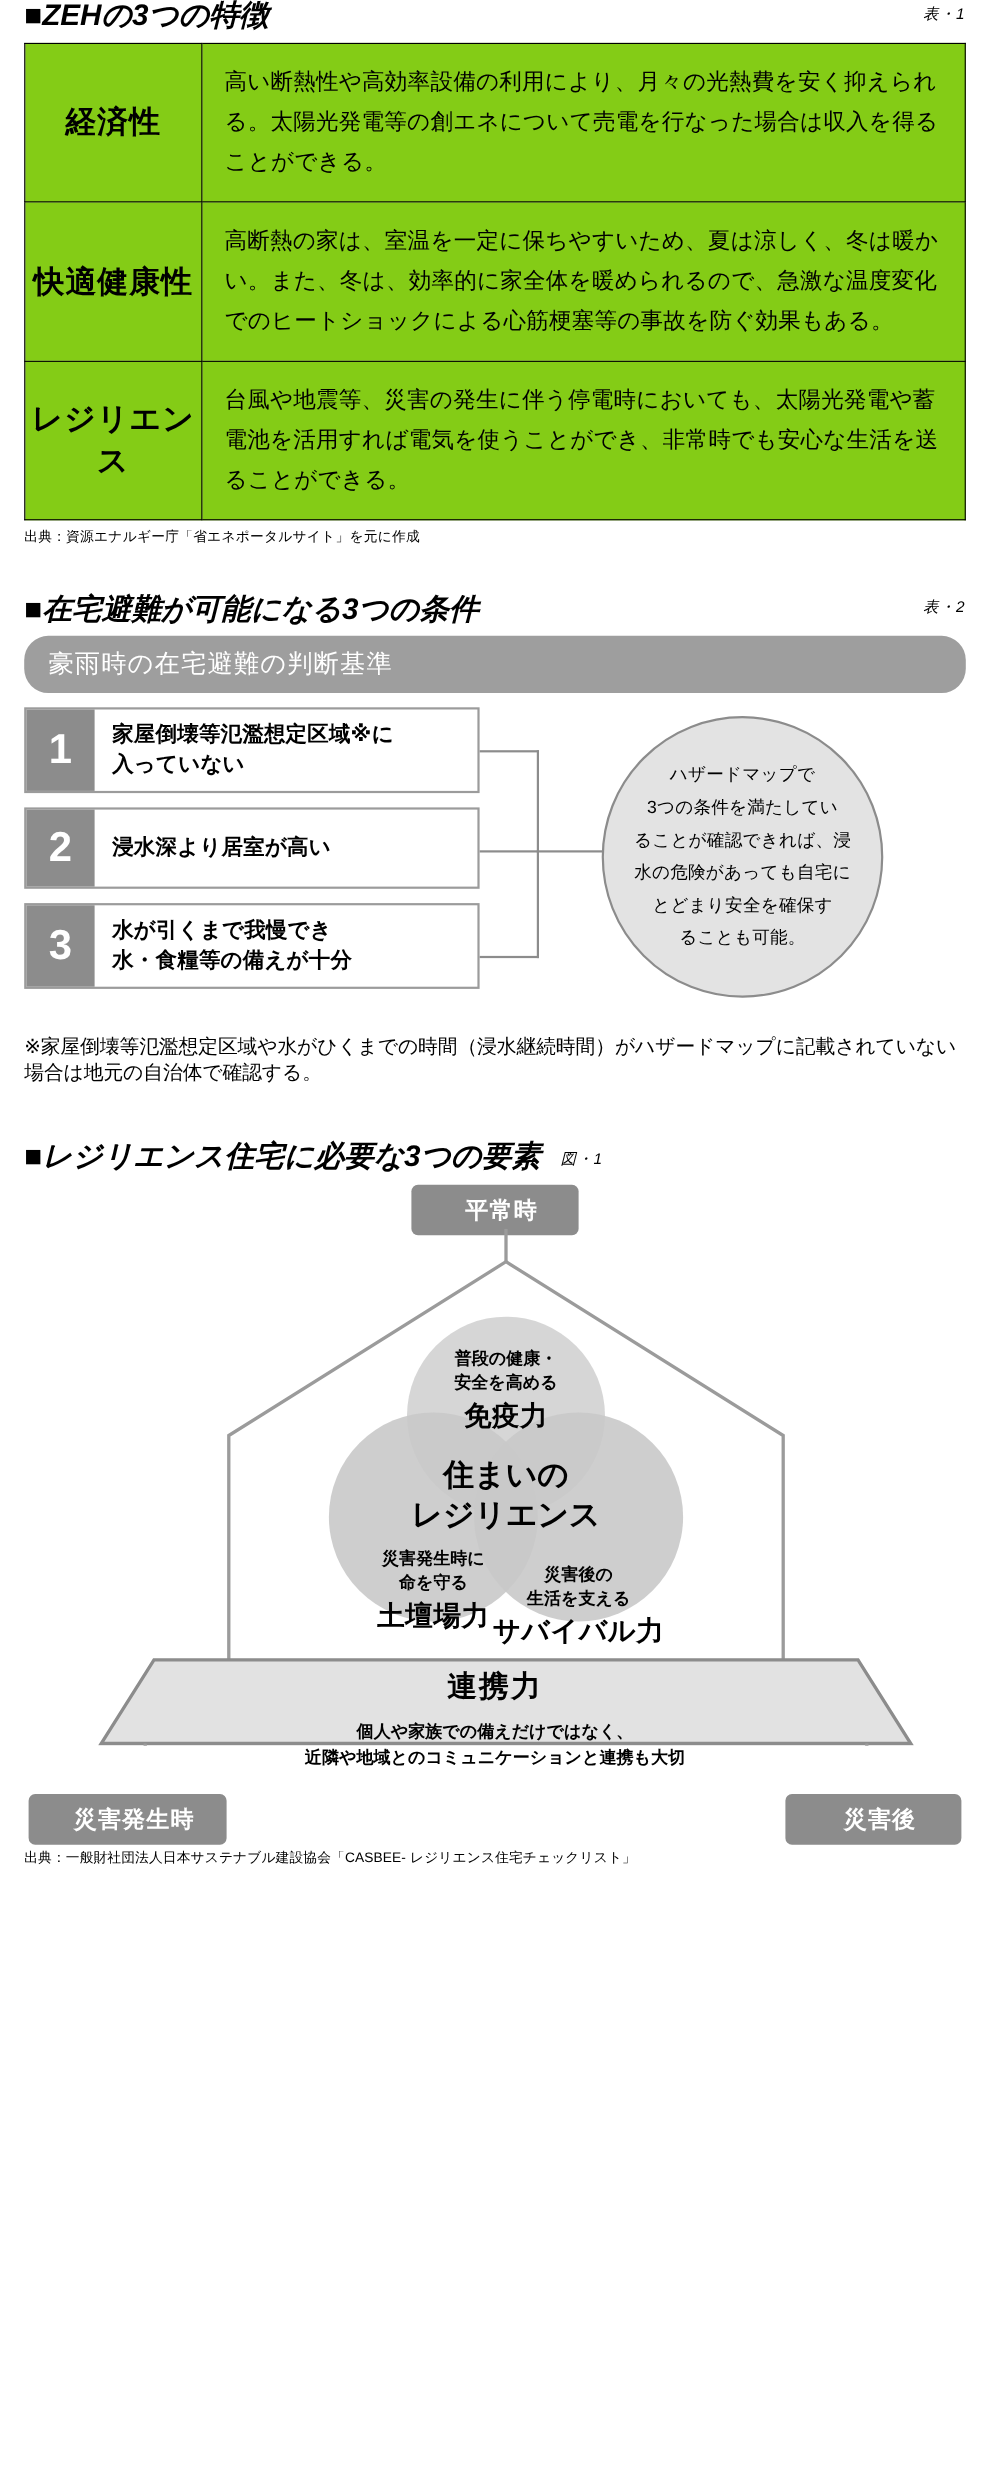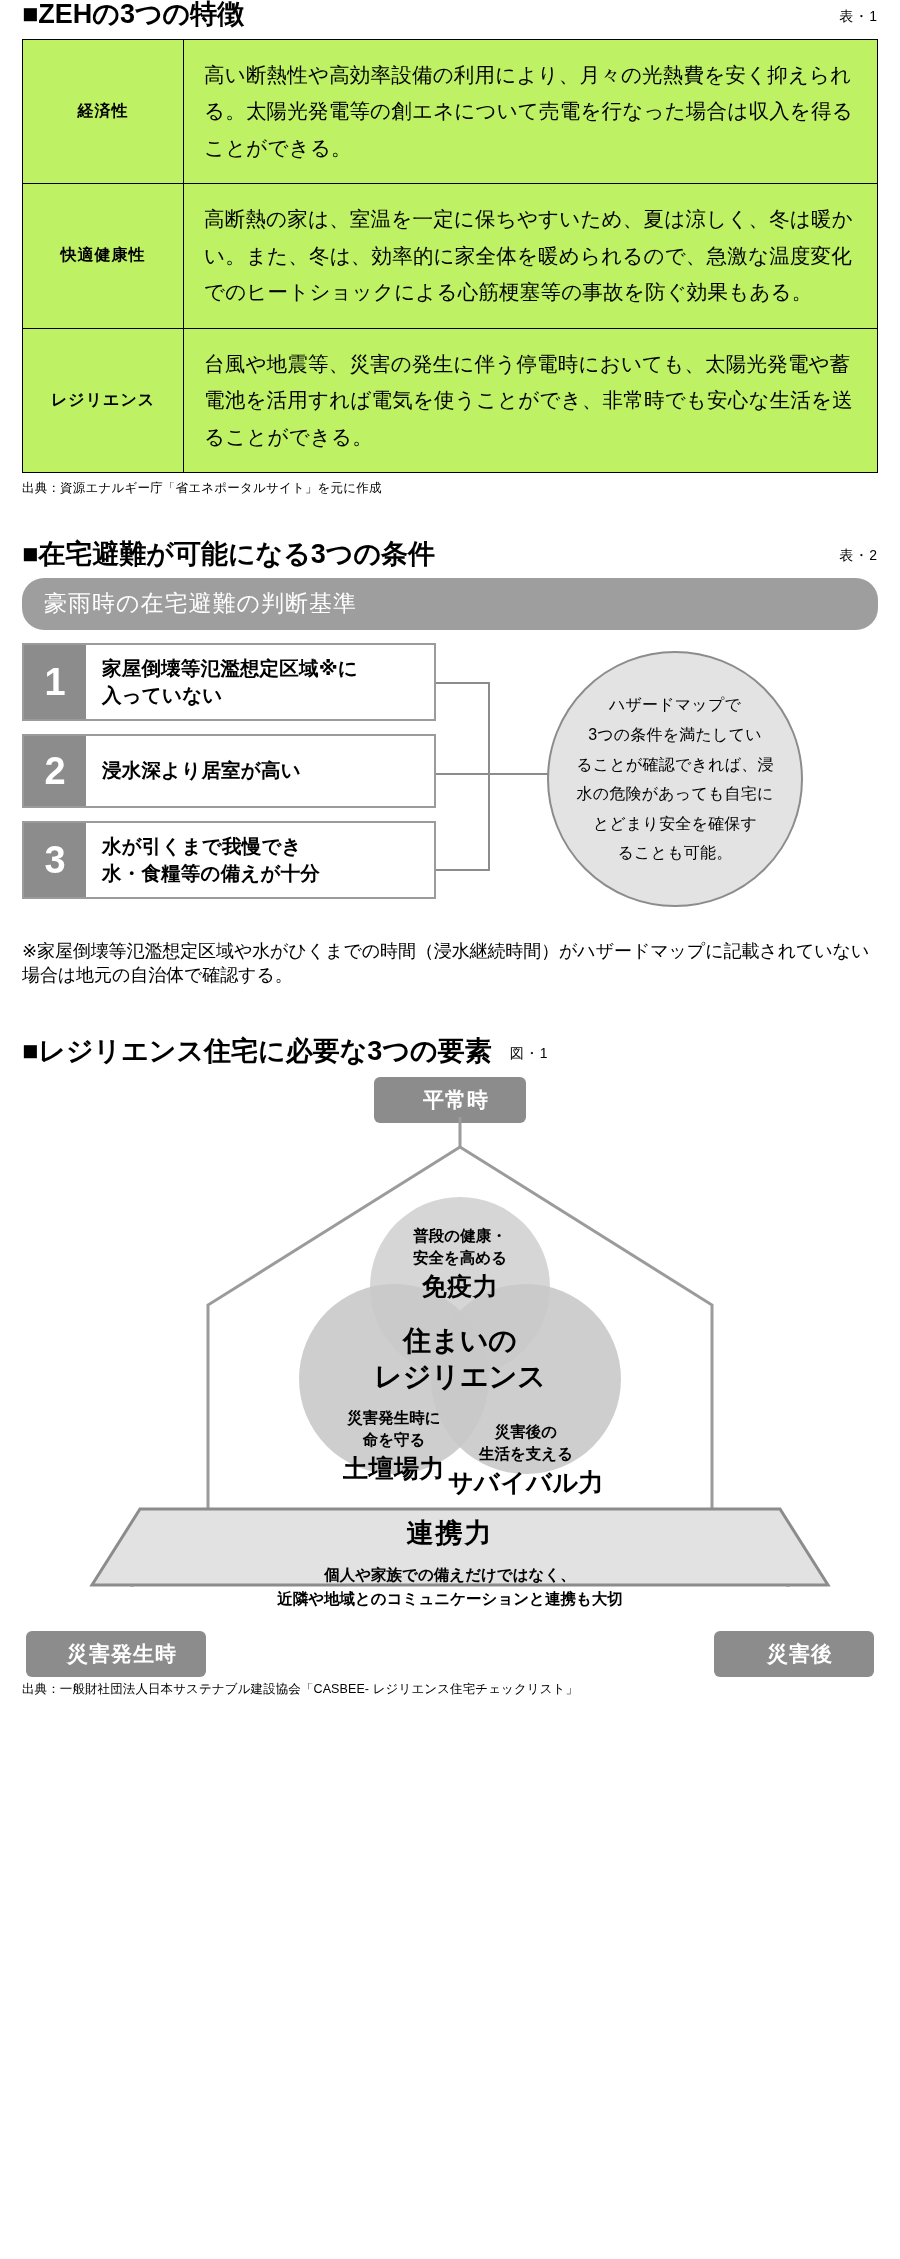--- a/index.html
+++ b/index.html
@@ -7,40 +7,41 @@
     width:900px;
     background:#ffffff;
     font-family:"Liberation Sans","DejaVu Sans",sans-serif;
     color:#000;
     -webkit-font-smoothing:antialiased;
   }
   .page{width:900px;min-height:2259px;position:relative;box-sizing:border-box;padding:0 10px;}
 
   
   .sec-head{
-    display:flex;align-items:flex-end;justify-content:space-between;
+    display:flex;align-items:center;justify-content:space-between;
     padding:0 12px 0 12px;
+    font-style:italic;
   }
   .sec-title{
     font-size:27px;font-weight:bold;letter-spacing:0px;line-height:1.1;
     white-space:nowrap;
   }
   .sec-fignum{font-size:14px;font-weight:normal;letter-spacing:1px;padding-bottom:4px;}
   .sec-title-inline{display:flex;align-items:flex-end;gap:18px;}
 
   
   .t1wrap{padding:0 12px;margin-top:9px;}
   table.t1{border-collapse:collapse;width:100%;background:#ececec;}
   table.t1 td{
     border:1.5px solid #000;
     vertical-align:middle;
-    background:#bef264;
+    background:#84cc16;
   }
   table.t1 td.lbl{
-    width:152px;text-align:center;font-weight:bold;font-size:16px;
+    width:152px;text-align:center;font-weight:bold;font-size:28px;
     padding:10px 4px;letter-spacing:1px;
   }
   table.t1 td.body{
     padding:17px 18px 17px 20px;font-size:20.5px;line-height:1.78;letter-spacing:0.2px;
   }
   .note{
     font-size:12.5px;padding:7px 12px 0 12px;letter-spacing:0.2px;line-height:1.4;
   }
 
   

